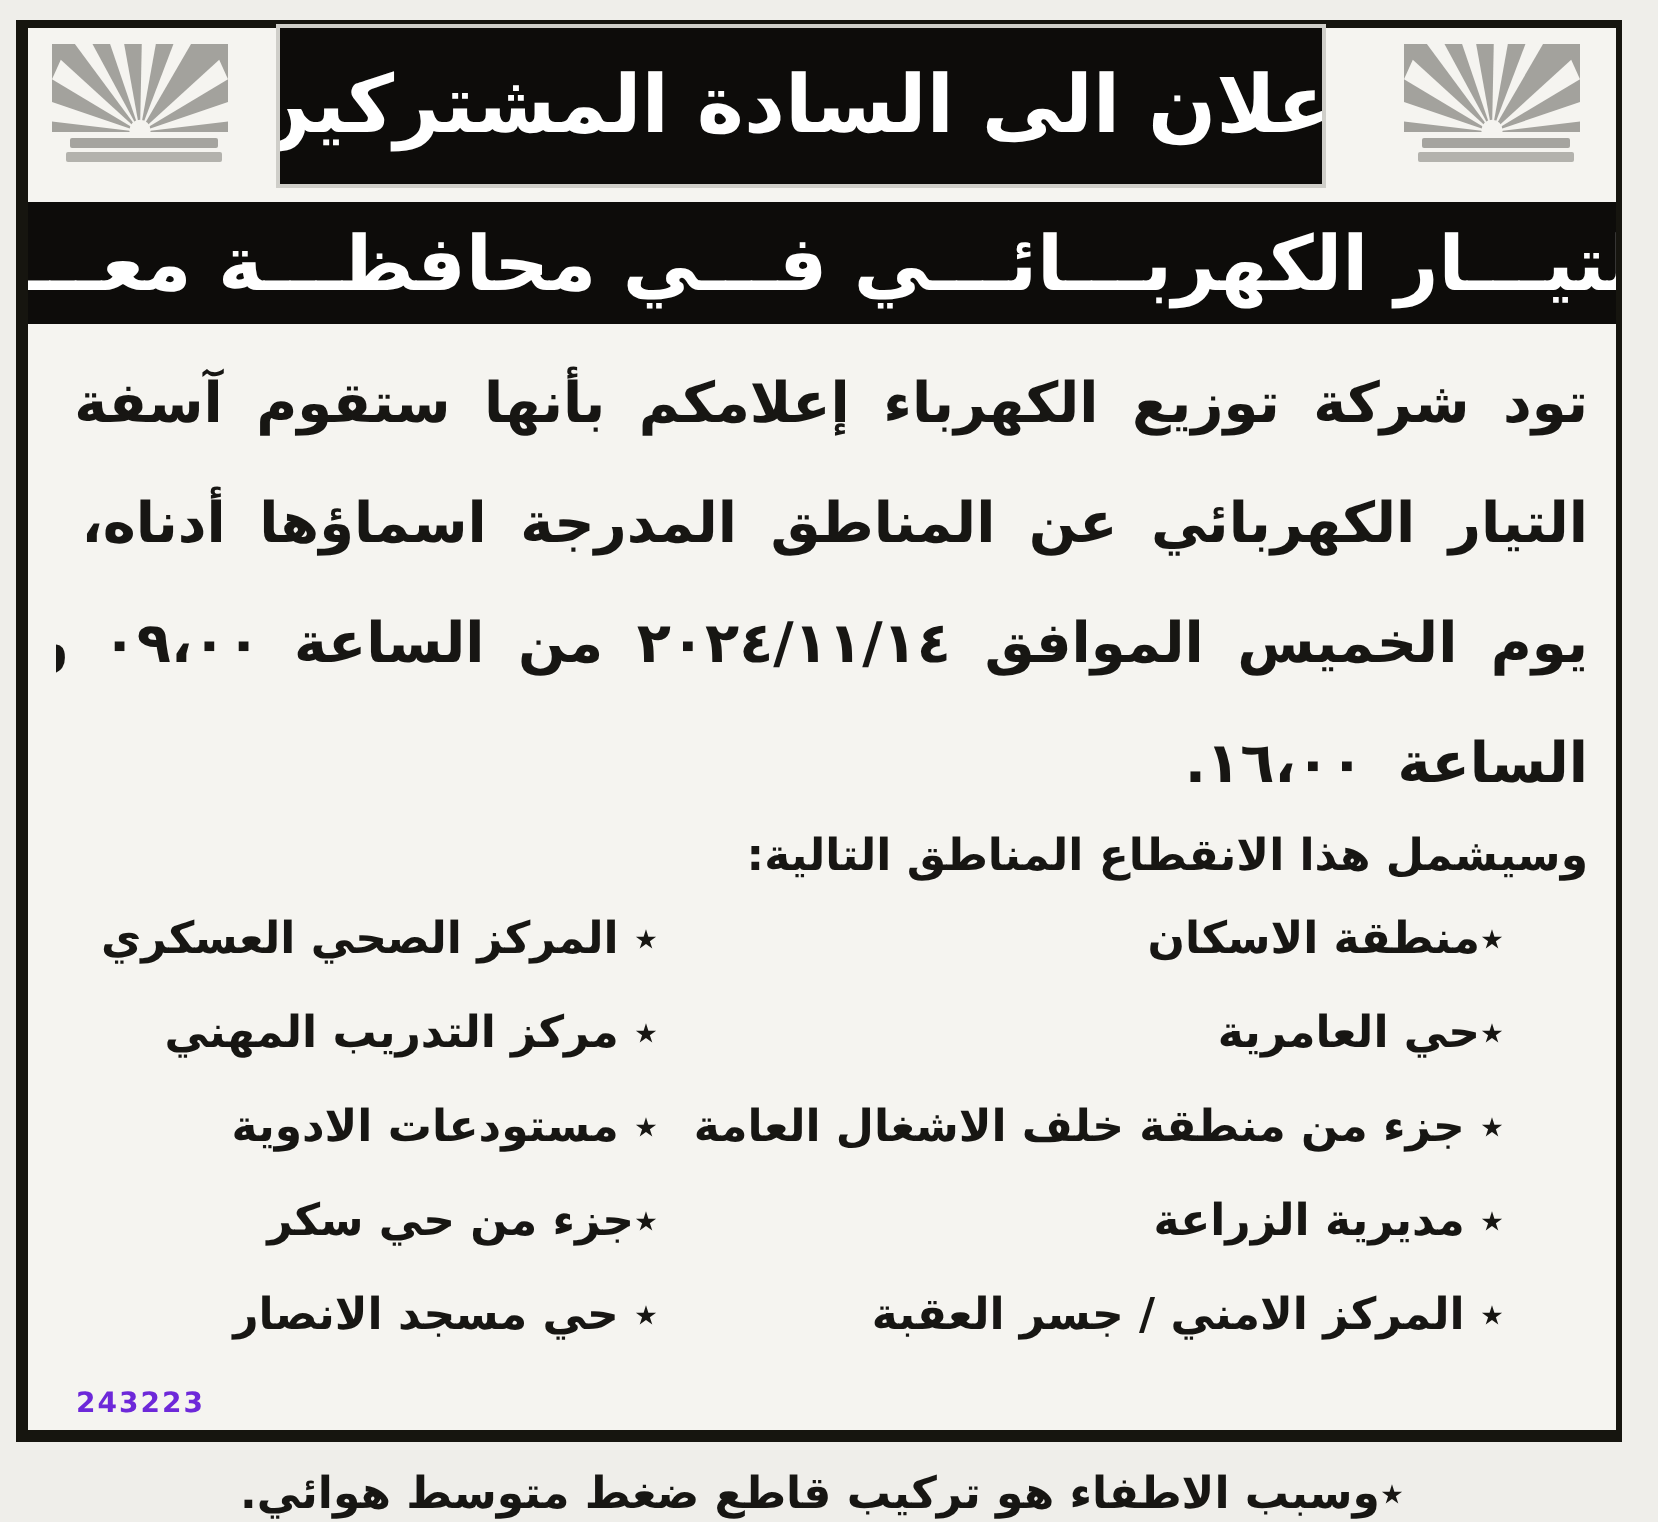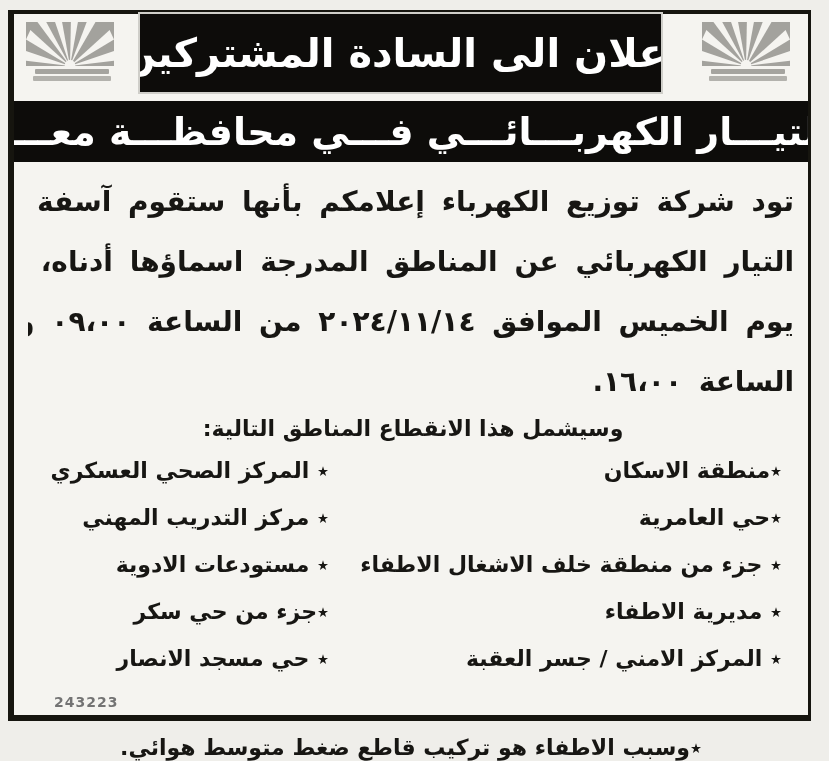--- a/index.html
+++ b/index.html
@@ -53,40 +53,40 @@
     padding: 10px 14px 0;
     direction: rtl; color: #171613;
   }
   .para-line {
     font-size: 28px; font-weight: bold; line-height: 60px;
     text-align: right; white-space: nowrap; overflow: hidden;
     word-spacing: 7px;
   }
   .areas-intro {
     font-size: 22px; font-weight: bold; line-height: 34px;
-    text-align: center; padding-left: 4px;
+    text-align: right; padding-left: 4px;
   }
   .areas { position: relative; height: 235px; }
   .area-row { position: relative; height: 47px; }
   .area-item {
     position: absolute; top: 50%; transform: translateY(-50%);
     font-size: 22px; font-weight: bold; white-space: nowrap;
   }
-  .area-item.right { right: 12px; text-align: right; }
+  .area-item.right { right: 42px; text-align: right; }
   .area-item.left  { right: 465px; }
   .reason {
     direction: rtl; text-align: center;
     font-size: 22px; font-weight: bold; line-height: 30px;
     padding-top: 4px;
     margin-top: 48px;
   }
   .ad-number {
-    position: absolute; left: 40px; bottom: 5px;
+    position: absolute; left: 24px; bottom: 5px;
     direction: ltr; font-size: 14px; font-weight: bold;
-    color: #737373; letter-spacing: 1px;
+    color: #6d28d9; letter-spacing: 1px;
   }
 </style>
 </head>
 <body>
 
 <div class="canvas">
   <div class="ad">
 
     <div class="header">
 
@@ -149,25 +149,25 @@
       <div class="areas">
         <div class="area-row">
           <span class="area-item right">٭منطقة الاسكان</span>
           <span class="area-item left">٭ المركز الصحي العسكري</span>
         </div>
         <div class="area-row">
           <span class="area-item left">٭ مركز التدريب المهني</span>
           <span class="area-item right">٭حي العامرية</span>
         </div>
         <div class="area-row">
-          <span class="area-item right">٭ جزء من منطقة خلف الاشغال الاطفاء</span>
+          <span class="area-item right">٭ جزء من منطقة خلف الاشغال العامة</span>
           <span class="area-item left">٭ مستودعات الادوية</span>
         </div>
         <div class="area-row">
-          <span class="area-item right">٭ مديرية الاطفاء</span>
+          <span class="area-item right">٭ مديرية الزراعة</span>
           <span class="area-item left">٭جزء من حي سكر</span>
         </div>
         <div class="area-row">
           <span class="area-item right">٭ المركز الامني / جسر العقبة</span>
           <span class="area-item left">٭ حي مسجد الانصار</span>
         </div>
       </div>
 
       <div class="reason">٭وسبب الاطفاء هو تركيب قاطع ضغط متوسط هوائي.</div>
     </div>

